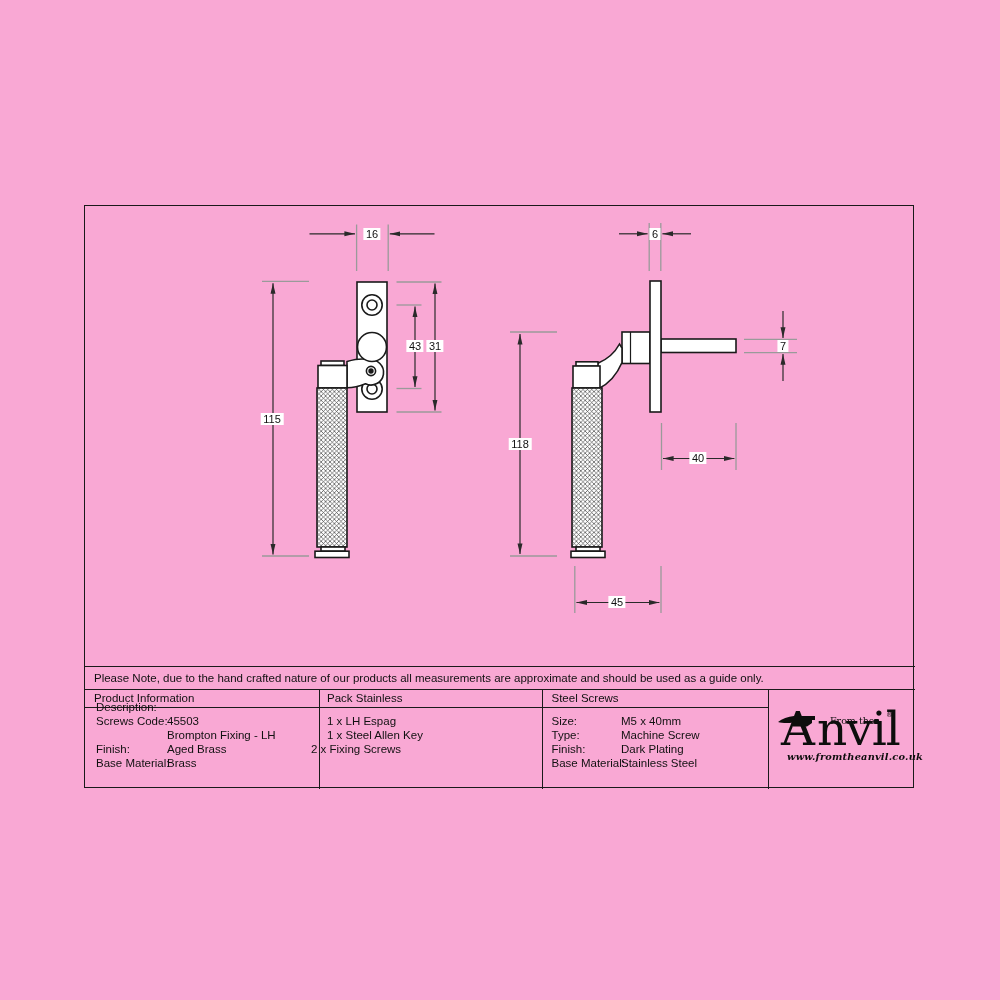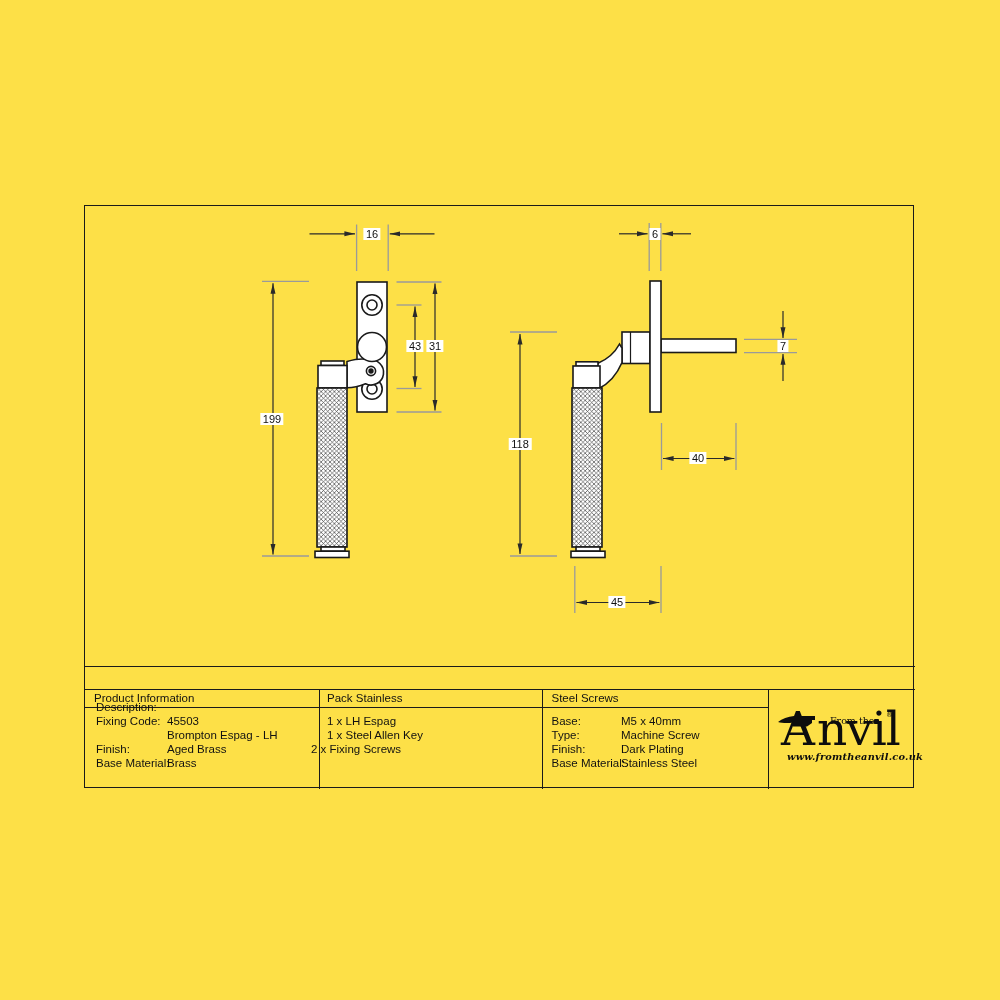--- a/index.html
+++ b/index.html
@@ -1,16 +1,16 @@
 <!DOCTYPE html>
 <html><head>
 <meta charset="utf-8">
 <style>
   html,body{margin:0;padding:0;background:#fff;}
-  #canvas{position:relative;width:1000px;height:1000px;background:#fde047;overflow:hidden;
+  #canvas{position:relative;width:1000px;height:1000px;background:#f9a8d4;overflow:hidden;
           font-family:"Liberation Sans", sans-serif;color:#1a1a1a;}
   svg{position:absolute;left:0;top:0;}
   .frame{position:absolute;left:84px;top:205px;width:828px;height:581px;border:1.7px solid #1a1a1a;}
   .hline{position:absolute;height:0;border-top:1.4px solid #1a1a1a;}
   .vline{position:absolute;width:0;border-left:1.4px solid #1a1a1a;}
   .t{position:absolute;font-size:11.5px;line-height:12px;white-space:nowrap;color:#111;}
   .dim{position:absolute;transform:translate(-50%,-50%);background:#fff;padding:0 2.5px;
        font-size:11px;line-height:12px;color:#111;}
   
   .logo{position:absolute;left:781px;top:711px;width:128px;height:58px;}
@@ -114,55 +114,56 @@
         <rect x="576" y="361.8" width="22" height="4.4"></rect>
         <rect x="573" y="366" width="27" height="22"></rect>
         <rect x="572" y="388" width="30" height="159" fill="url(#knurl)"></rect>
         <rect x="576" y="547" width="24" height="4.2"></rect>
         <rect x="571" y="551.2" width="34" height="6.3"></rect>
       </g>
     </g>
   </svg>
 
   <span class="dim" style="left:372px;top:234px">16</span>
-  <span class="dim" style="left:272px;top:419px">199</span>
+  <span class="dim" style="left:272px;top:419px">115</span>
   <span class="dim" style="left:415px;top:346px">43</span>
   <span class="dim" style="left:435px;top:346px">31</span>
   <span class="dim" style="left:655px;top:234px">6</span>
   <span class="dim" style="left:783px;top:346px">7</span>
   <span class="dim" style="left:520px;top:444px">118</span>
   <span class="dim" style="left:698px;top:458px">40</span>
   <span class="dim" style="left:617px;top:602px">45</span>
 
   <div class="frame"></div>
   <div class="hline" style="left:84px;top:666px;width:831px"></div>
   <div class="hline" style="left:84px;top:688.5px;width:831px"></div>
   <div class="hline" style="left:84px;top:706.5px;width:684px"></div>
   <div class="vline" style="left:318.5px;top:688.5px;height:100px"></div>
   <div class="vline" style="left:542px;top:688.5px;height:100px"></div>
   <div class="vline" style="left:768px;top:688.5px;height:100px"></div>
 
+  <span class="t" style="left:94px;top:672px">Please Note, due to the hand crafted nature of our products all measurements are approximate and should be used as a guide only.</span>
 
   <span class="t" style="left:94px;top:692px">Product Information</span>
-  <span class="t" style="left:96px;top:715px">Fixing Code:</span>
+  <span class="t" style="left:96px;top:715px">Screws Code:</span>
   <span class="t" style="left:167px;top:715px">45503</span>
   <span class="t" style="left:96px;top:701px">Description:</span>
-  <span class="t" style="left:167px;top:729px">Brompton Espag - LH</span>
+  <span class="t" style="left:167px;top:729px">Brompton Fixing - LH</span>
   <span class="t" style="left:96px;top:743px">Finish:</span>
   <span class="t" style="left:167px;top:743px">Aged Brass</span>
   <span class="t" style="left:96px;top:757px">Base Material:</span>
   <span class="t" style="left:167px;top:757px">Brass</span>
 
   <span class="t" style="left:327px;top:692px">Pack Stainless</span>
   <span class="t" style="left:327px;top:715px">1 x LH Espag</span>
   <span class="t" style="left:327px;top:729px">1 x Steel Allen Key</span>
   <span class="t" style="left:311px;top:743px">2 x Fixing Screws</span>
 
   <span class="t" style="left:551.5px;top:692px">Steel Screws</span>
-  <span class="t" style="left:551.5px;top:715px">Base:</span>
+  <span class="t" style="left:551.5px;top:715px">Size:</span>
   <span class="t" style="left:621px;top:715px">M5 x 40mm</span>
   <span class="t" style="left:551.5px;top:729px">Type:</span>
   <span class="t" style="left:621px;top:729px">Machine Screw</span>
   <span class="t" style="left:551.5px;top:743px">Finish:</span>
   <span class="t" style="left:621px;top:743px">Dark Plating</span>
   <span class="t" style="left:551.5px;top:757px">Base Material:</span>
   <span class="t" style="left:621px;top:757px">Stainless Steel</span>
 
   <div class="logo">
     <div class="logo-main">

